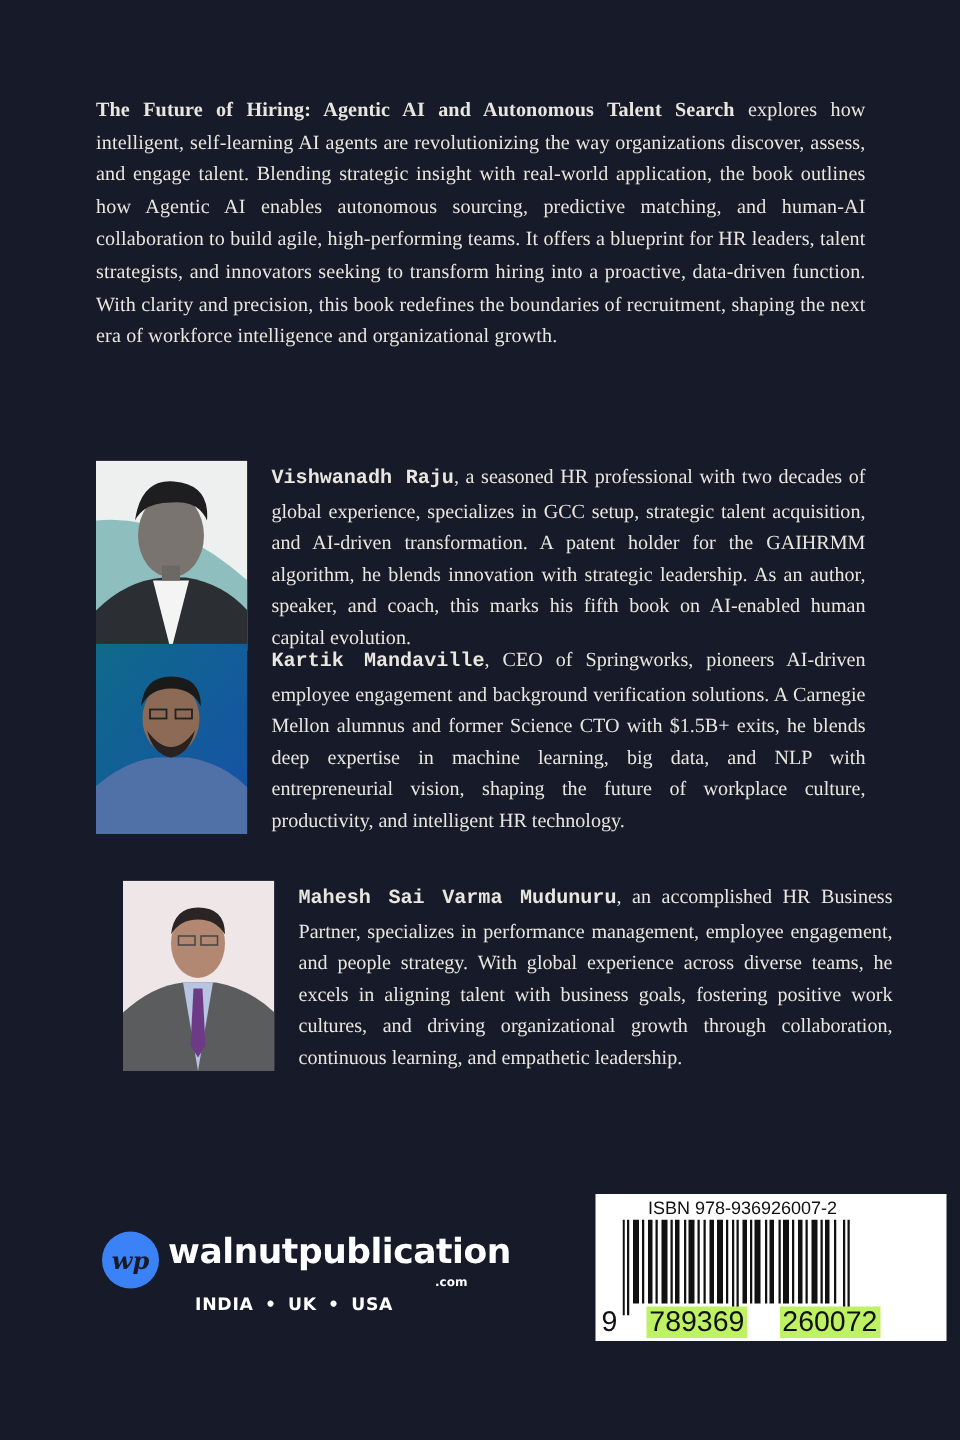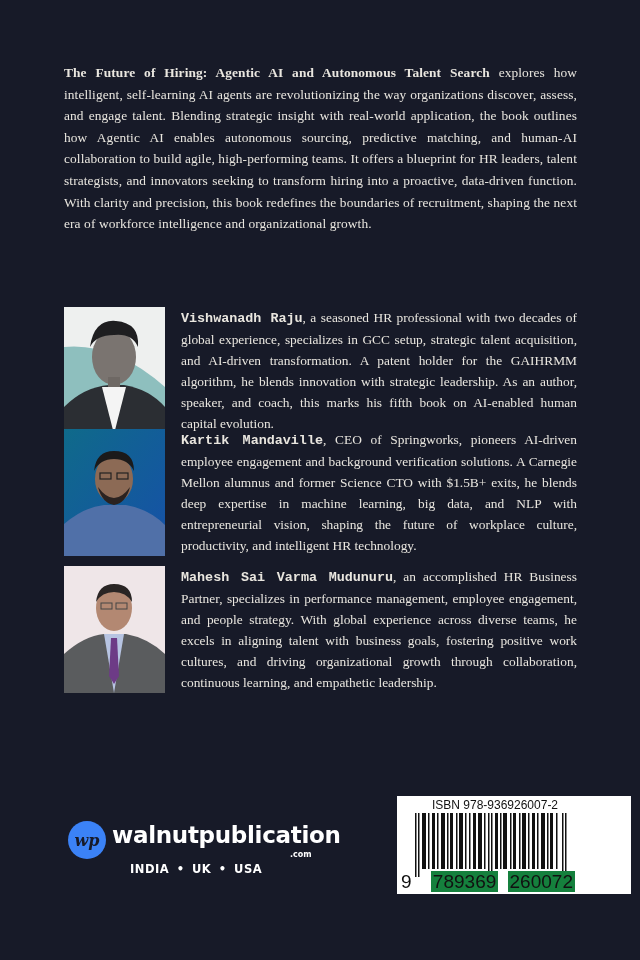--- a/index.html
+++ b/index.html
@@ -22,21 +22,21 @@
   .logo-com { position:absolute; left:222px; top:32px; font-family:"DejaVu Sans", sans-serif; font-weight:bold;
               font-size:8px; color:#fff; }
   .locations { position:absolute; left:62px; top:44px; font-family:"DejaVu Sans", sans-serif; font-weight:bold;
                font-size:11.5px; color:#fff; letter-spacing:0.5px; word-spacing:3px;text-align:right; }
   .barcode-box { position:absolute; left:397px; top:796px; width:194px; height:98px; background:#fff;padding-left:40px; }
   .isbn-text { position:absolute; left:0; top:2px; width:178px; text-align:center; padding-left:18px; box-sizing:border-box;
                font-family:"Liberation Sans", sans-serif; font-size:12px; color:#111; }
   .bars { position:absolute; left:18px; top:17px; width:153px; height:64px; }
   .bar-digits { position:absolute; left:4px; top:75px; font-family:"Liberation Sans", sans-serif; font-size:19px; color:#111;
                 background:transparent; }
-  .digit-bg { background:#15803d; padding:0 2px;text-align:center; }
+  .digit-bg { background:#bef264; padding:0 2px;text-align:center; }
 </style>
 </head>
 <body>
 
 <div class="blurb"><span class="title">The Future of Hiring: Agentic AI and Autonomous Talent Search</span><span> explores how intelligent, self-learning AI agents are revolutionizing the way organizations discover, assess, and engage talent. Blending strategic insight with real-world application, the book outlines how Agentic AI enables autonomous sourcing, predictive matching, and human-AI collaboration to build agile, high-performing teams. It offers a blueprint for HR leaders, talent strategists, and innovators seeking to transform hiring into a proactive, data-driven function. With clarity and precision, this book redefines the boundaries of recruitment, shaping the next era of workforce intelligence and organizational growth.</span></div>
 
 <div class="author" style="top:307px; height:127px;">
   <div class="photo">
     <svg width="101" height="127" viewBox="0 0 101 127">
       <rect width="101" height="127" fill="#eef0ef"></rect>
@@ -65,21 +65,21 @@
       <ellipse cx="50" cy="50" rx="19" ry="24" fill="#8c6a55"></ellipse>
       <path d="M30 42 Q32 22 50 22 Q70 22 70 42 Q64 30 50 30 Q36 30 30 42Z" fill="#1b1a1a"></path>
       <path d="M34 58 Q50 80 66 58 Q62 74 50 76 Q38 74 34 58Z" fill="#2a2220"></path>
       <rect x="36" y="44" width="11" height="6" fill="none" stroke="#222" stroke-width="1.2"></rect>
       <rect x="53" y="44" width="11" height="6" fill="none" stroke="#222" stroke-width="1.2"></rect>
     </svg>
   </div>
   <div class="bio"><b>Kartik Mandaville</b><span>, CEO of Springworks, pioneers AI-driven employee engagement and background verification solutions. A Carnegie Mellon alumnus and former Science CTO with $1.5B+ exits, he blends deep expertise in machine learning, big data, and NLP with entrepreneurial vision, shaping the future of workplace culture, productivity, and intelligent HR technology.</span></div>
 </div>
 
-<div class="author" style="top:566px; height:127px;">
+<div class="author" style="top:587px; height:127px;margin-left:18px;">
   <div class="photo">
     <svg width="101" height="127" viewBox="0 0 101 127">
       <rect width="101" height="127" fill="#efe6e8"></rect>
       <path d="M0 127 L0 88 Q20 70 40 68 L62 68 Q84 72 101 88 L101 127Z" fill="#5a5c5e"></path>
       <path d="M40 68 L50 127 L60 68Z" fill="#b7c4e2"></path>
       <path d="M47 72 L53 72 L55 110 L50 118 L45 110Z" fill="#6d3b86"></path>
       <ellipse cx="50" cy="42" rx="18" ry="23" fill="#b38872"></ellipse>
       <path d="M32 36 Q34 18 50 18 Q68 18 68 36 Q62 26 50 26 Q38 26 32 36Z" fill="#2a2524"></path>
       <rect x="37" y="37" width="11" height="6" fill="none" stroke="#444" stroke-width="1"></rect>
       <rect x="52" y="37" width="11" height="6" fill="none" stroke="#444" stroke-width="1"></rect>
@@ -131,15 +131,15 @@
         <rect x="132" y="0" width="1.5" height="56"></rect>
       <rect x="135" y="0" width="3" height="56"></rect>
         <rect x="141" y="0" width="1.5" height="56"></rect>
       <rect x="147" y="0" width="1.5" height="64"></rect>
         <rect x="150" y="0" width="1.5" height="64"></rect>
     </g>
   </svg>
   <div class="bar-digits">
     <span>9</span>
     <span class="digit-bg" style="margin-left:14px;">789369</span>
-    <span class="digit-bg" style="margin-left:4px;">260072</span>
+    <span class="digit-bg" style="margin-left:16px;">260072</span>
   </div>
 </div>
 
 </body></html>

